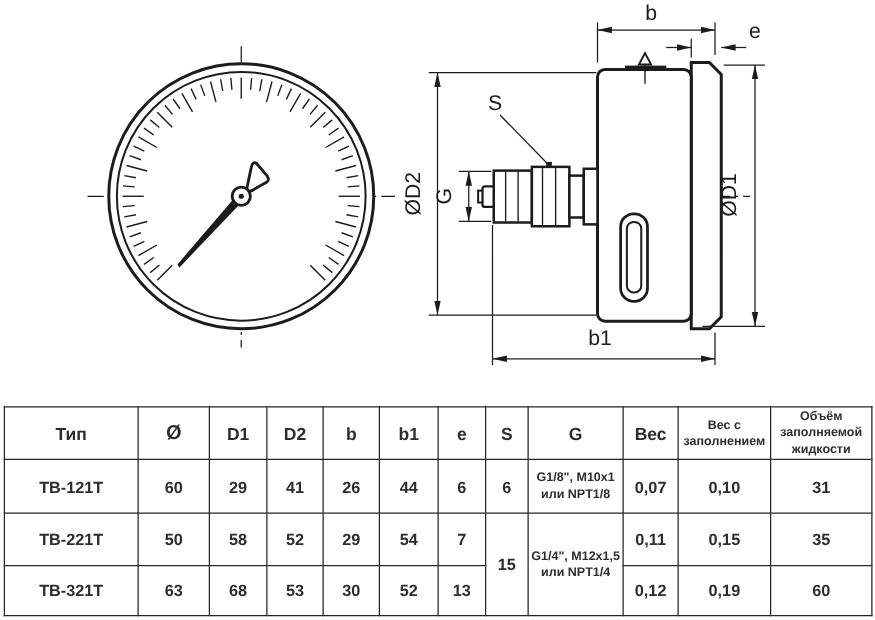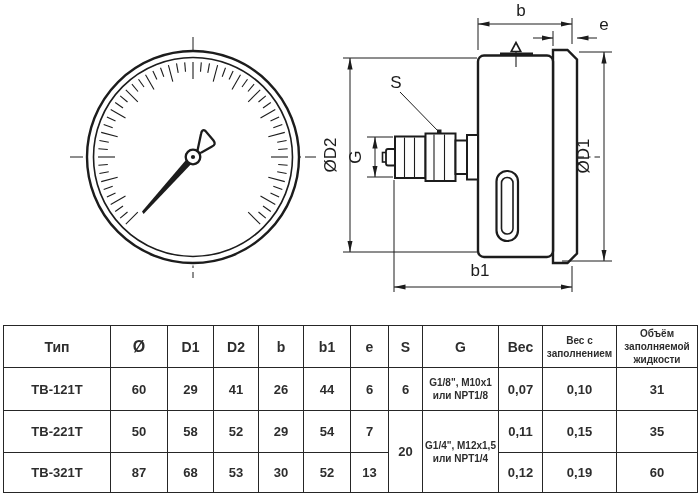--- a/index.html
+++ b/index.html
@@ -224,29 +224,29 @@
       <td>31</td>
     </tr>
     <tr style="height:42px">
       <td>ТВ-221Т</td>
       <td>50</td>
       <td>58</td>
       <td>52</td>
       <td>29</td>
       <td>54</td>
       <td>7</td>
-      <td rowspan="2">20</td>
+      <td rowspan="2">15</td>
       <td rowspan="2" class="sm">G1/4", M12x1,5 или NPT1/4</td>
       <td>0,11</td>
       <td>0,15</td>
       <td>35</td>
     </tr>
     <tr style="height:40px">
       <td>ТВ-321Т</td>
-      <td>87</td>
+      <td>63</td>
       <td>68</td>
       <td>53</td>
       <td>30</td>
       <td>52</td>
       <td>13</td>
       <td>0,12</td>
       <td>0,19</td>
       <td>60</td>
     </tr>
   </tbody>

